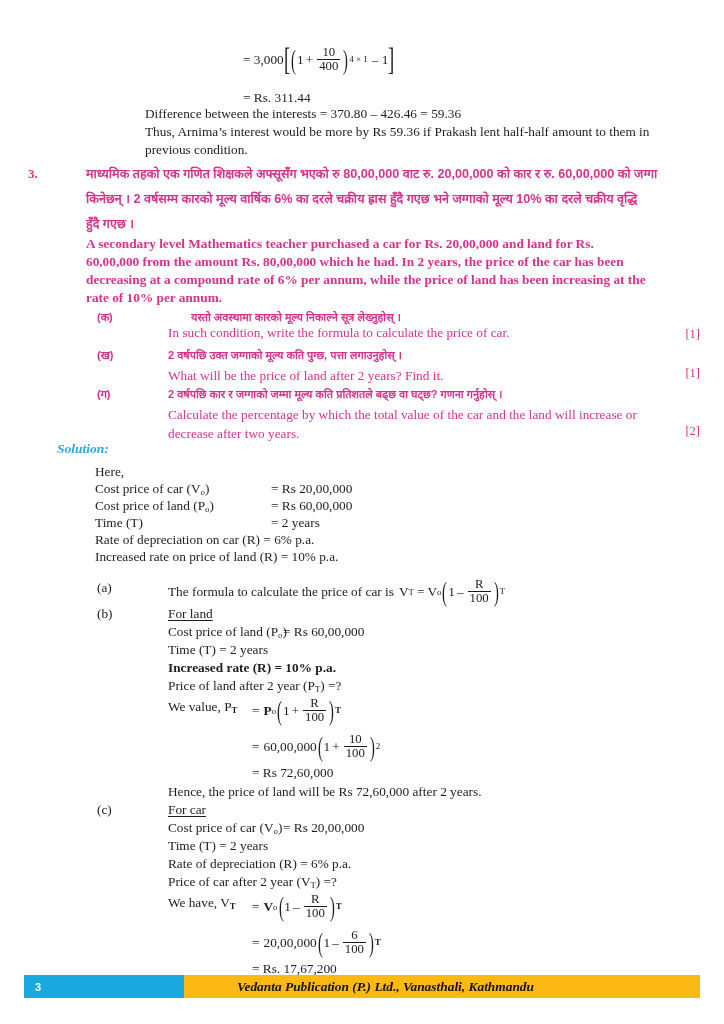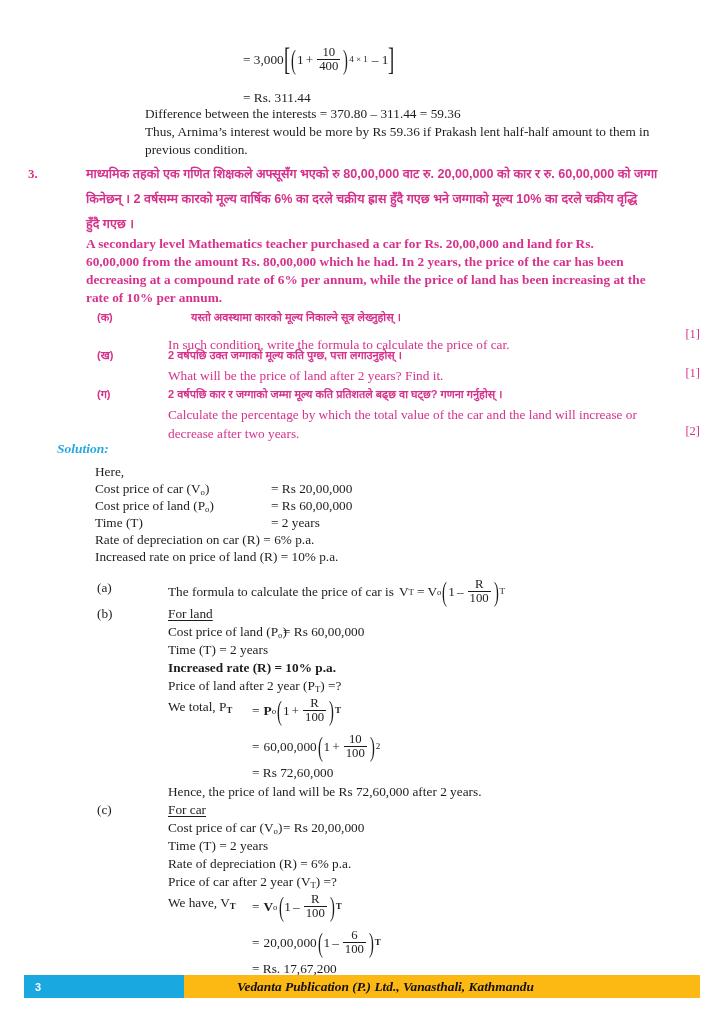--- a/index.html
+++ b/index.html
@@ -95,40 +95,40 @@
       </span>
       <span class="paren">)</span>
       <sup class="exp">4 × 1</sup>
       <span style="padding-left:4px;">– 1</span>
       <span class="sqbr">]</span>
     </span>
   </div>
 
   <div class="abs blk eng" style="left:243px; top:88px;">= Rs. 311.44</div>
 
-  <div class="abs blk eng" style="left:145px; top:104px;">Difference between the interests = 370.80 – 311.44 = 59.36</div>
+  <div class="abs blk eng" style="left:145px; top:104px;">Difference between the interests = 370.80 – 426.46 = 59.36</div>
 
   <div class="abs blk eng" style="left:145px; top:122px;">Thus, Arnima’s interest would be more by Rs 59.36 if Prakash lent half-half amount to them in</div>
 
   <div class="abs blk eng" style="left:145px; top:140px;">previous condition.</div>
 
   <div class="abs qnum pink-b" style="left:28px; top:166px;">3.</div>
 
   <div class="abs nep" style="left:86px; top:165px; width:620px;">माध्यमिक तहको एक गणित शिक्षकले अफ्सूसँग भएको रु 80,00,000 वाट रु. 20,00,000 को कार र रु. 60,00,000 को जग्गा</div>
   <div class="abs nep" style="left:86px; top:190px; width:620px;">किनेछन् । 2 वर्षसम्म कारको मूल्य वार्षिक 6% का दरले चक्रीय ह्रास हुँदै गएछ भने जग्गाको मूल्य 10% का दरले चक्रीय वृद्धि</div>
   <div class="abs nep" style="left:86px; top:215px; width:620px;">हुँदै गएछ ।</div>
 
   <div class="abs blk pink-b" style="left:86px; top:234px; width:620px;">A secondary level Mathematics teacher purchased a car for Rs. 20,00,000 and land for Rs.</div>
   <div class="abs blk pink-b" style="left:86px; top:252px; width:620px;">60,00,000 from the amount Rs. 80,00,000 which he had. In 2 years, the price of the car has been</div>
   <div class="abs blk pink-b" style="left:86px; top:270px; width:620px;">decreasing at a compound rate of 6% per annum, while the price of land has been increasing at the</div>
   <div class="abs blk pink-b" style="left:86px; top:288px; width:620px;">rate of 10% per annum.</div>
 
   <div class="abs nep-sm" style="left:97px; top:309px;">(क)</div>
   <div class="abs nep-sm" style="left:168px; top:309px; width:470px;margin-left:23px;">यस्तो अवस्थामा कारको मूल्य निकाल्ने सूत्र लेख्नुहोस् ।</div>
-  <div class="abs blk pink" style="left:168px; top:335px; width:470px;">In such condition, write the formula to calculate the price of car.</div>
+  <div class="abs blk pink" style="left:168px; top:323px; width:470px;">In such condition, write the formula to calculate the price of car.</div>
   <div class="marks" style="top:327px;">[1]</div>
 
   <div class="abs nep-sm" style="left:97px; top:347px;">(ख)</div>
   <div class="abs nep-sm" style="left:168px; top:347px; width:470px;">2 वर्षपछि उक्त जग्गाको मूल्य कति पुग्छ, पत्ता लगाउनुहोस् ।</div>
   <div class="abs blk pink" style="left:168px; top:366px; width:470px;">What will be the price of land after 2 years? Find it.</div>
   <div class="marks" style="top:366px;">[1]</div>
 
   <div class="abs nep-sm" style="left:97px; top:386px;">(ग)</div>
   <div class="abs nep-sm" style="left:168px; top:386px; width:480px;">2 वर्षपछि कार र जग्गाको जम्मा मूल्य कति प्रतिशतले बढ्छ वा घट्छ? गणना गर्नुहोस् ।</div>
   <div class="abs blk pink" style="left:168px; top:405px; width:470px;">Calculate the percentage by which the total value of the car and the land will increase or</div>
@@ -185,21 +185,21 @@
   <div class="abs blk eng" style="left:283px; top:622px;">= Rs 60,00,000</div>
 
   <div class="abs blk eng" style="left:168px; top:640px;">Time (T) = 2 years</div>
   <div class="abs blk eng" style="left:168px; top:658px;font-weight:bold;">Increased rate (R) = 10% p.a.</div>
 
   <div class="abs blk eng" style="left:168px; top:676px;">
     <span>Price of land after 2 year (P</span><sub class="sb">T</sub><span>) =?</span>
   </div>
 
   <div class="abs blk eng" style="left:168px; top:697px;">
-    <span>We total, P</span><sub class="sb" style="font-weight:bold;">T</sub>
+    <span>We value, P</span><sub class="sb" style="font-weight:bold;">T</sub>
   </div>
 
   <div class="abs blk eng" style="left:252px; top:697px;">
     <span class="mrow">
       <span>=</span>
       <span style="padding-left:4px; font-weight:bold;">P</span>
         <sub class="sb">o</sub>
       <span class="paren">(</span>
       <span>1</span>
       <span style="padding:0 2px;">+</span>

